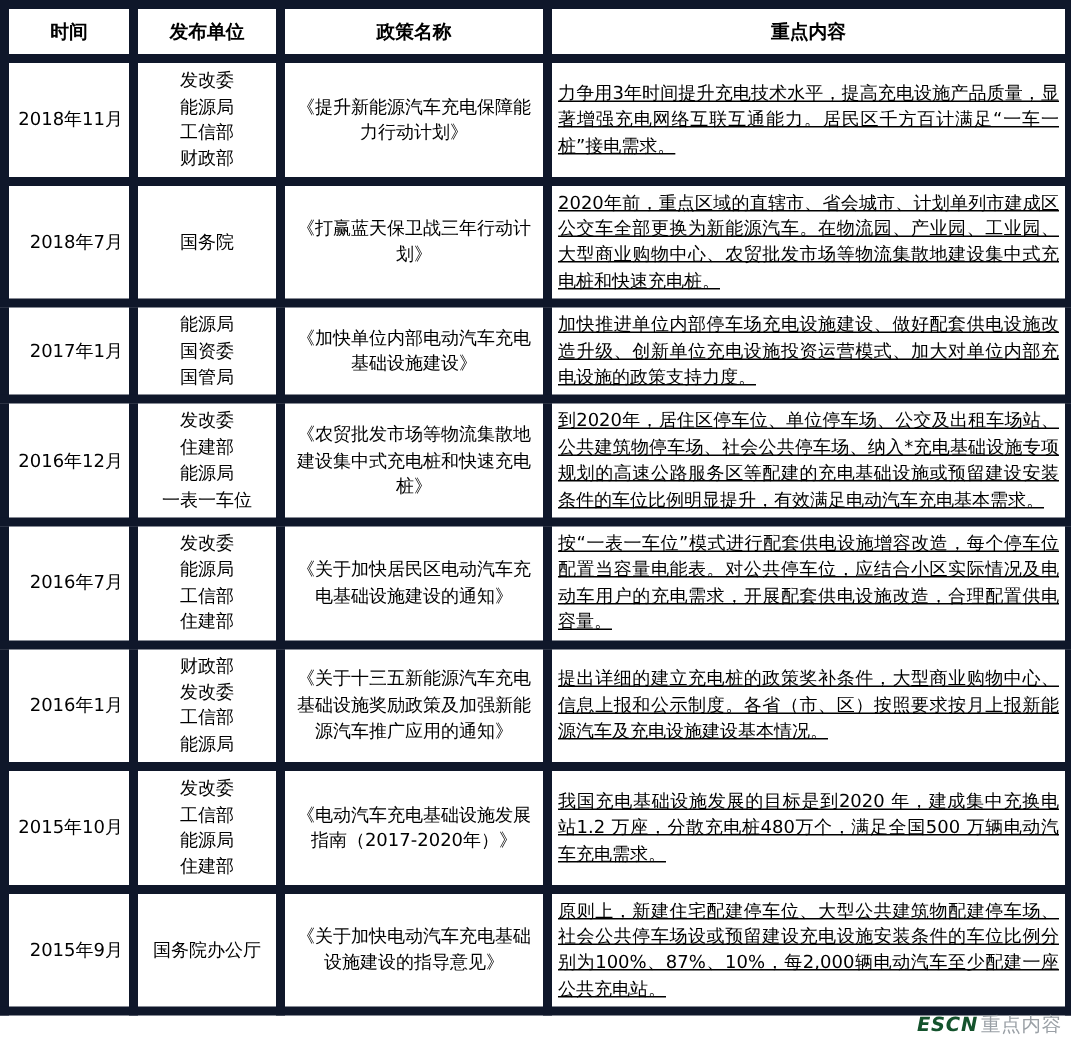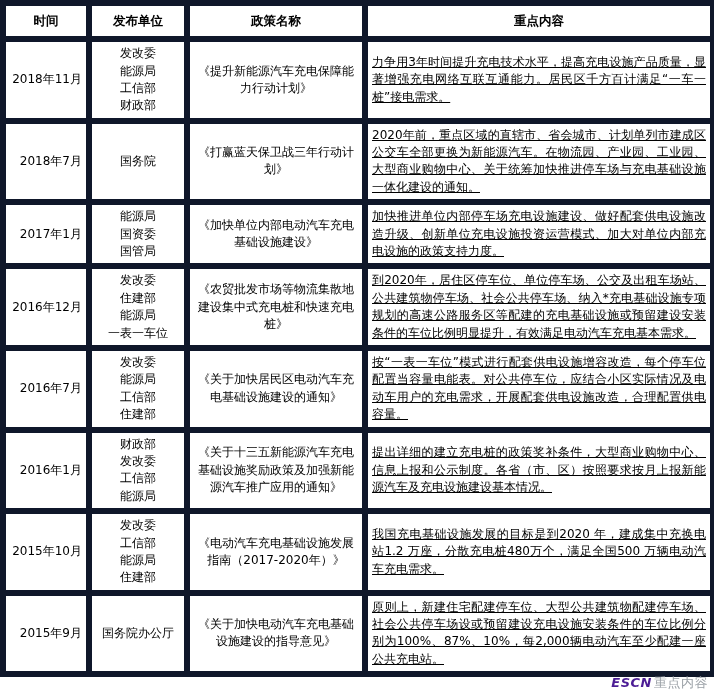--- a/index.html
+++ b/index.html
@@ -64,21 +64,21 @@
   .watermark {
     position: absolute;
     right: 6px;
     bottom: 4px;
     font-size: 13px;
     color: #9aa0a6;
     letter-spacing: 0.5px;
     font-family: "DejaVu Sans", "Liberation Sans", sans-serif;
   }
   .watermark .mark-en {
-    color: #4c1d95;
+    color: #14532d;
     font-weight: bold;
     font-style: italic;
     margin-right: 2px;
   }
 </style>
 </head>
 <body>
 
 <table class="policy-table">
   <colgroup>
@@ -106,21 +106,21 @@
       </td>
       <td class="name">《提升新能源汽车充电保障能力行动计划》</td>
       <td class="key">力争用3年时间提升充电技术水平，提高充电设施产品质量，显著增强充电网络互联互通能力。居民区千方百计满足“一车一桩”接电需求。</td>
     </tr>
     <tr>
       <td class="time">2018年7月</td>
       <td class="org">
         <span class="line">国务院</span>
       </td>
       <td class="name">《打赢蓝天保卫战三年行动计划》</td>
-      <td class="key">2020年前，重点区域的直辖市、省会城市、计划单列市建成区公交车全部更换为新能源汽车。在物流园、产业园、工业园、大型商业购物中心、关于统筹加快推进停车场与充电基础设施一体化建设的通知。</td>
+      <td class="key">2020年前，重点区域的直辖市、省会城市、计划单列市建成区公交车全部更换为新能源汽车。在物流园、产业园、工业园、大型商业购物中心、农贸批发市场等物流集散地建设集中式充电桩和快速充电桩。</td>
     </tr>
     <tr>
       <td class="time">2017年1月</td>
       <td class="org">
         <span class="line">能源局</span>
         <span class="line">国资委</span>
         <span class="line">国管局</span>
       </td>
       <td class="name">《加快单位内部电动汽车充电基础设施建设》</td>
       <td class="key">加快推进单位内部停车场充电设施建设、做好配套供电设施改造升级、创新单位充电设施投资运营模式、加大对单位内部充电设施的政策支持力度。</td>

